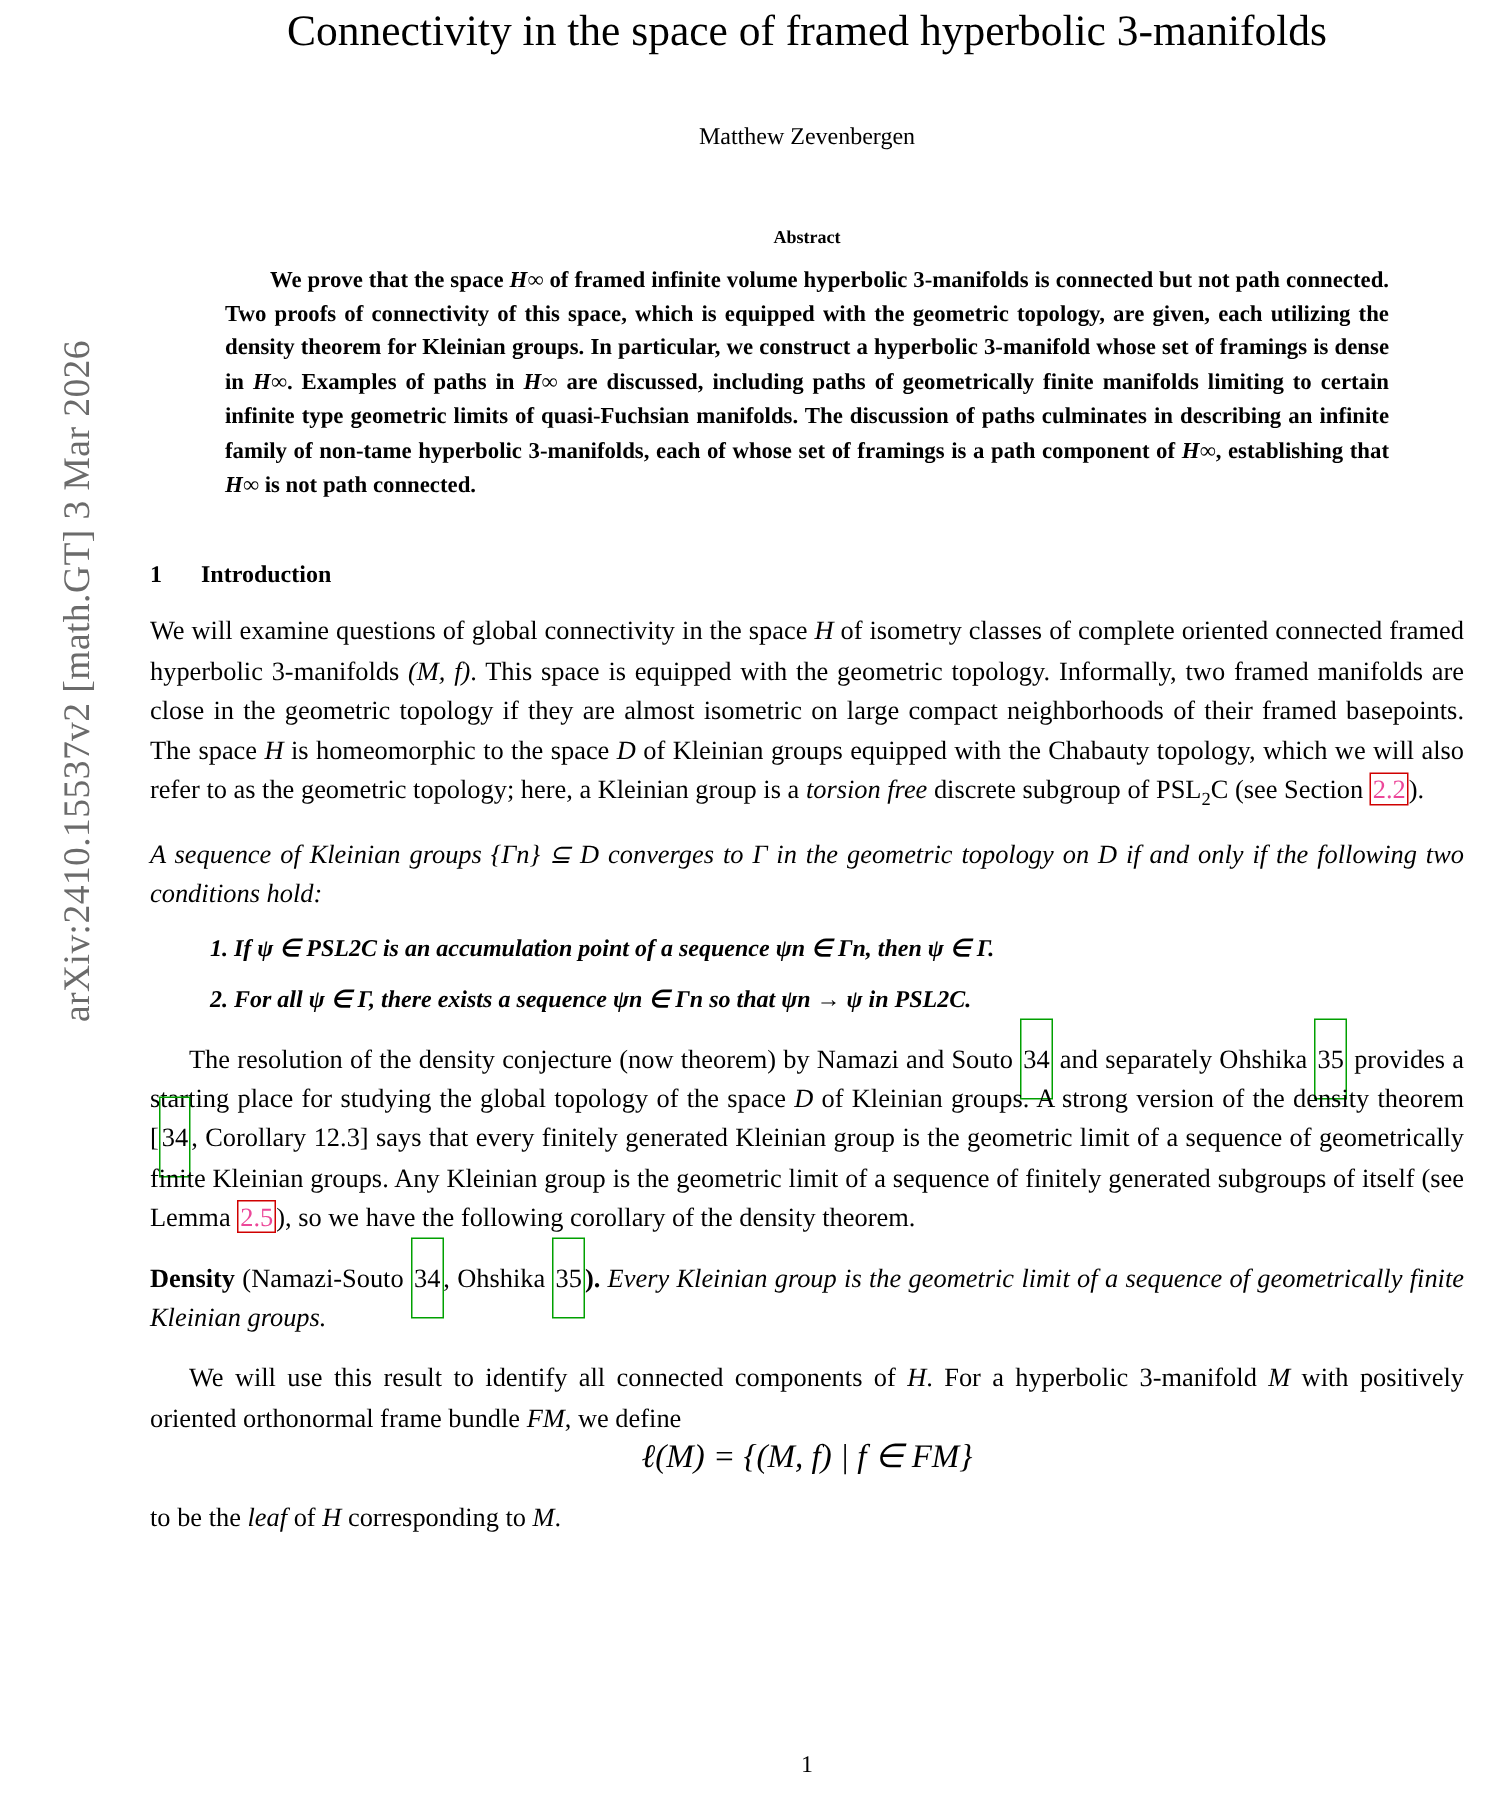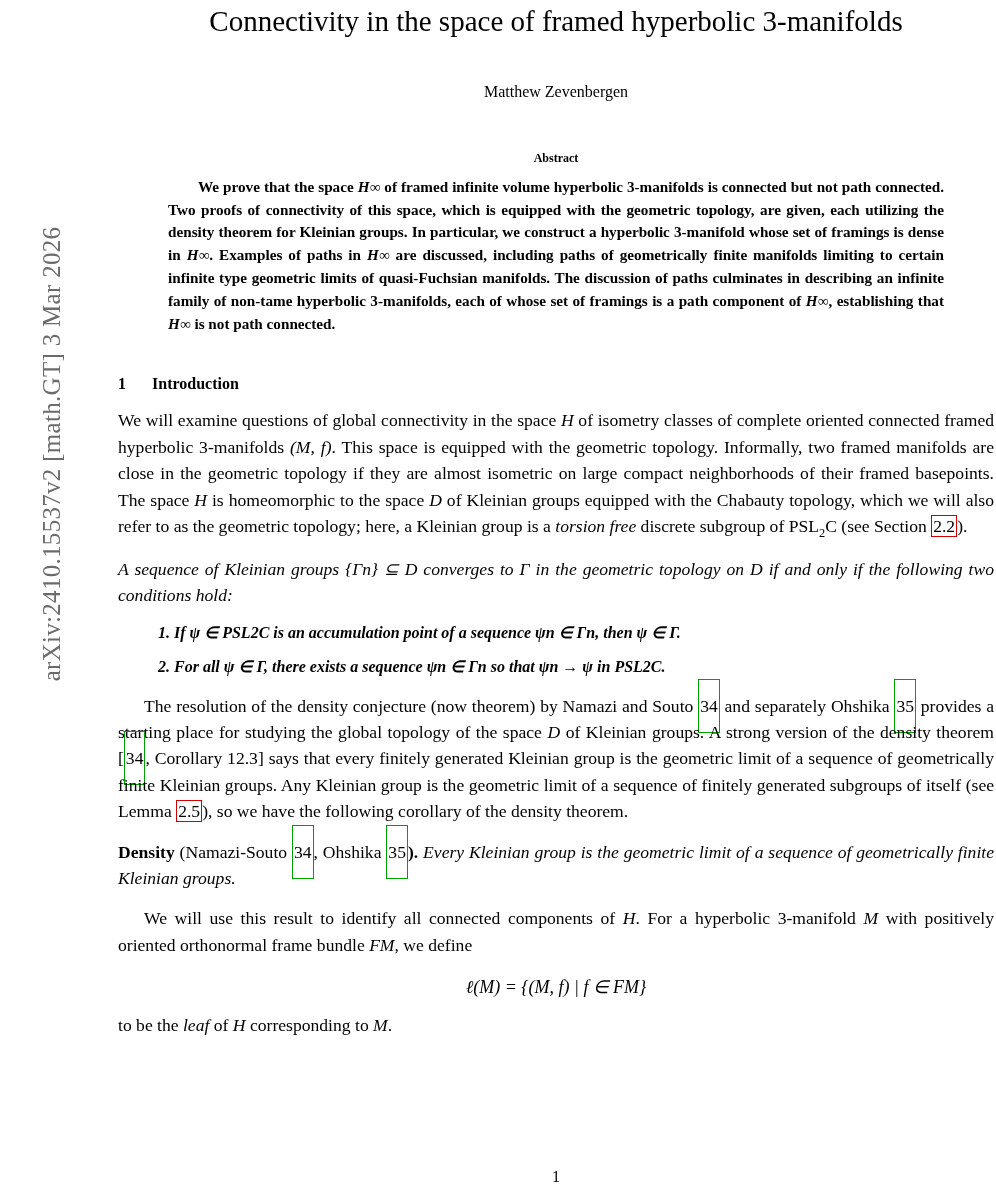--- a/index.html
+++ b/index.html
@@ -23,21 +23,21 @@
     text-align: center;
     transform: rotate(-90deg);
     font-family: "Liberation Serif", serif;
     font-size: 25px;
     color: #6b6b6b;
     letter-spacing: 0.3px;
     white-space: nowrap;
   }
   .page {
     position: absolute;
-    left: 118px;
+    left: 100px;
     top: 0px;
     width: 876px;
     height: 1200px;
   }
   .title {
     font-size: 29px;
     text-align: center;
     margin-top: 4px;
     line-height: 1.2;
     font-weight: normal;
@@ -84,33 +84,32 @@
     font-style: italic;
     line-height: 1.5;
     font-weight: bold;
   }
   ol.conditions li {
     margin-top: 10px;
     padding-left: 8px;
   }
   .equation {
     text-align: center;
-    font-size: 18px;
-    margin-top: 18px;
+    font-size: 22px;
     font-style: italic;
   }
   .ref-box {
     border: 1px solid #00a000;
     padding: 16px 1px;
     color: #000;
   }
   .ref-box-red {
     border: 1px solid #d00000;
     padding: 0 1px;
-    color: #000000;
+    color: #ec4899;
   }
   .pagenum {
     position: absolute;
     bottom: 14px;
     left: 0;
     width: 876px;
     text-align: center;
     font-size: 16px;
   }
   .math { font-style: italic; margin-top: 34px; }

